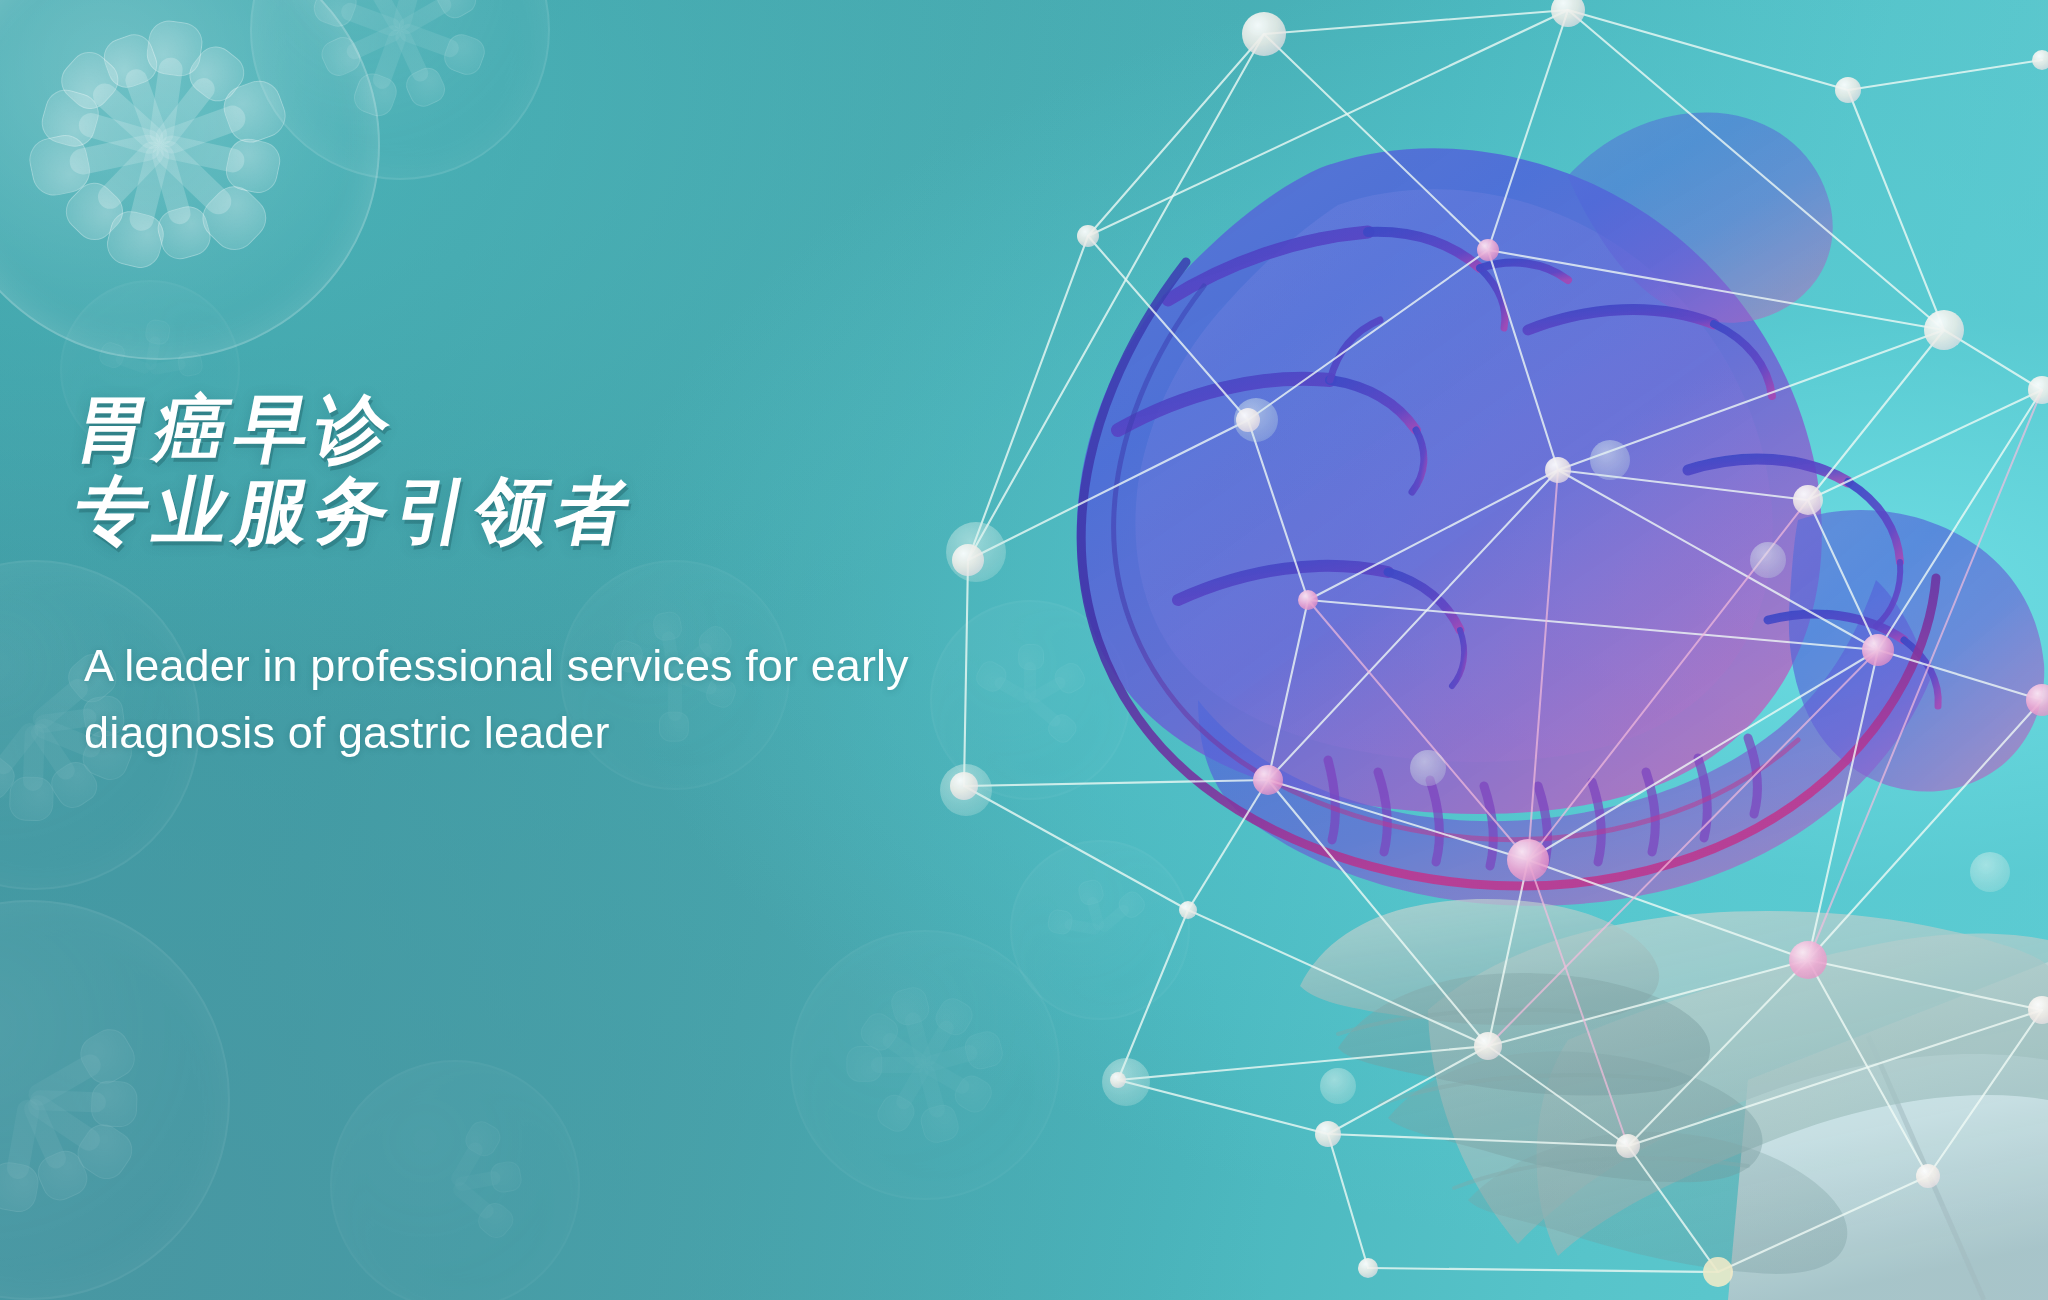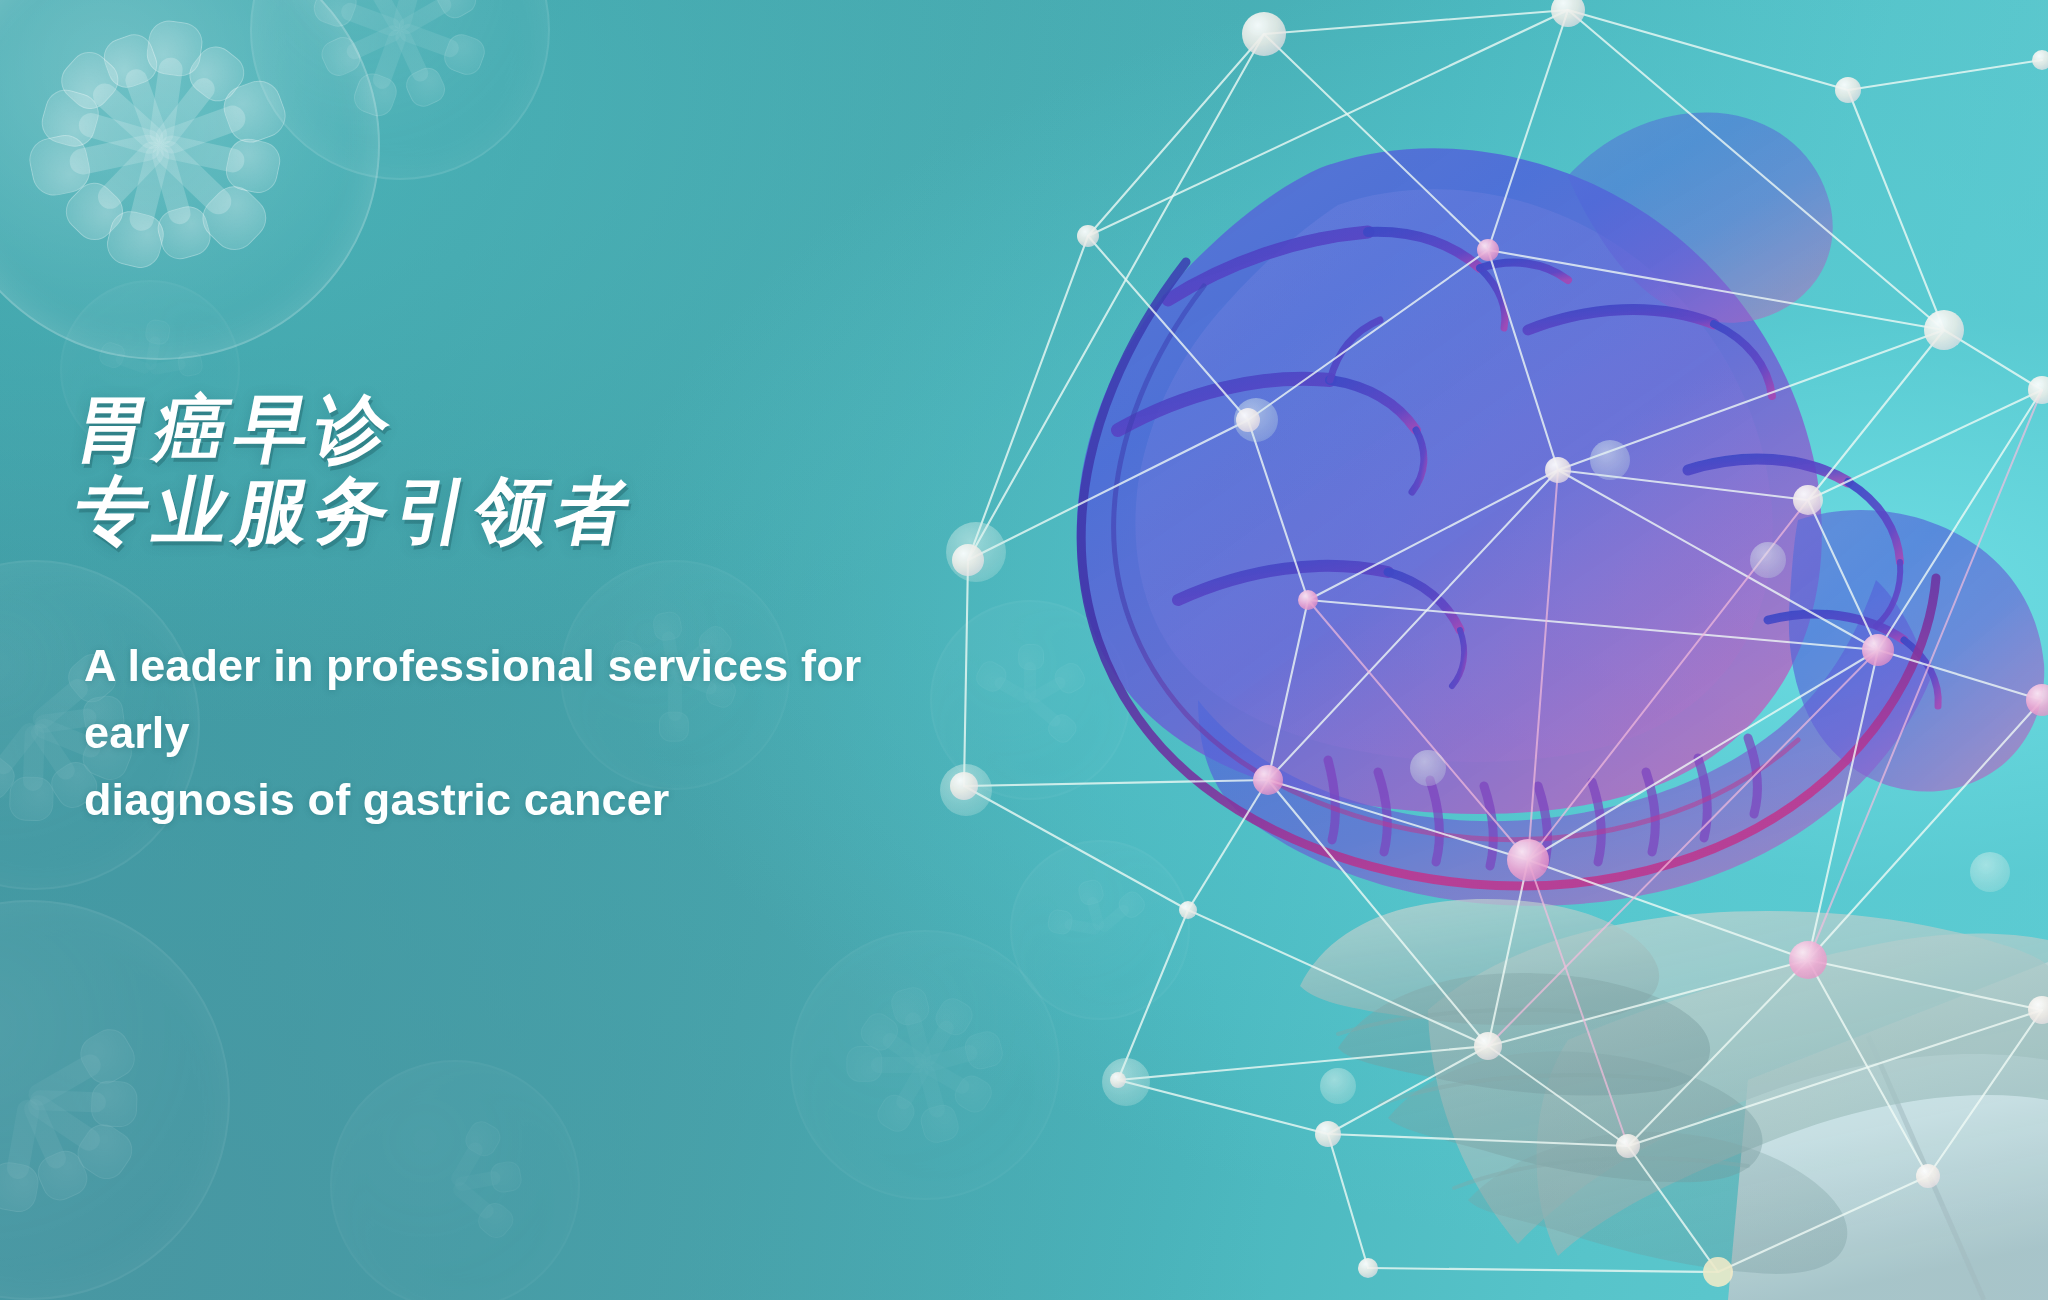--- a/index.html
+++ b/index.html
@@ -50,21 +50,21 @@
   .hl-line{
     color:#ffffff;font-weight:700;font-size:73px;line-height:82px;
     letter-spacing:7px;
     transform:skewX(-11deg);
     display:block;
     text-shadow:3px 4px 0 rgba(22,84,92,.34), 0 2px 14px rgba(14,70,78,.20);
     white-space:nowrap;
   }
   .subtitle{
     position:absolute;left:84px;top:632px;width:860px;
-    color:#fdffff;font-size:45px;line-height:67px;font-weight:700;
+    color:#fdffff;font-size:45px;line-height:67px;font-weight:400;
     letter-spacing:.1px;
     text-shadow:0 1px 6px rgba(16,78,86,.25);
   }
   .subtitle span{display:block;}
 
   
   .art{position:absolute;right:0;top:0;width:1180px;height:1300px;}
   .art svg{position:absolute;left:0;top:0;}
 </style>
 </head>
@@ -681,16 +681,16 @@
     </svg>
   </div>
 
   <div class="headline">
     <span class="hl-line">胃癌早诊</span>
     <span class="hl-line">专业服务引领者</span>
   </div>
 
   <div class="subtitle">
     <span>A leader in professional services for early</span>
-    <span>diagnosis of gastric cancer</span>
+    <span>diagnosis of gastric leader</span>
   </div>
 
 </div>
 
 </body></html>

